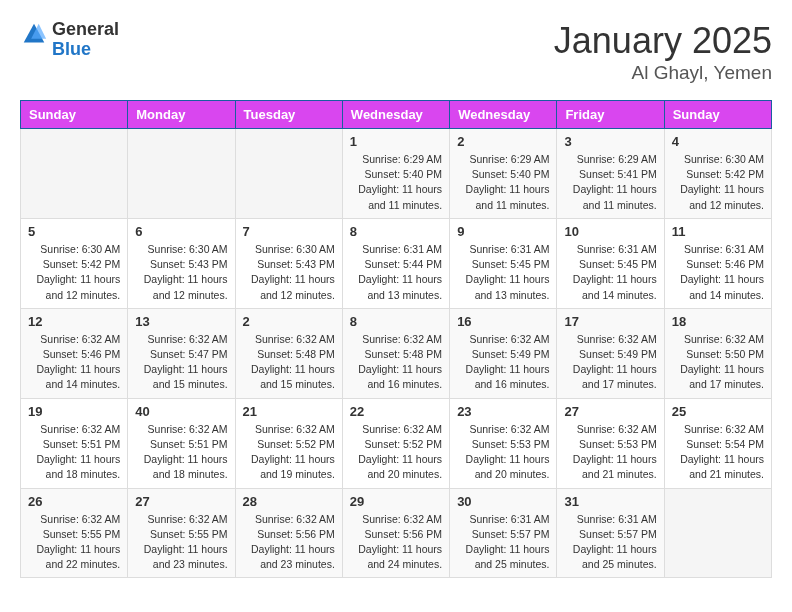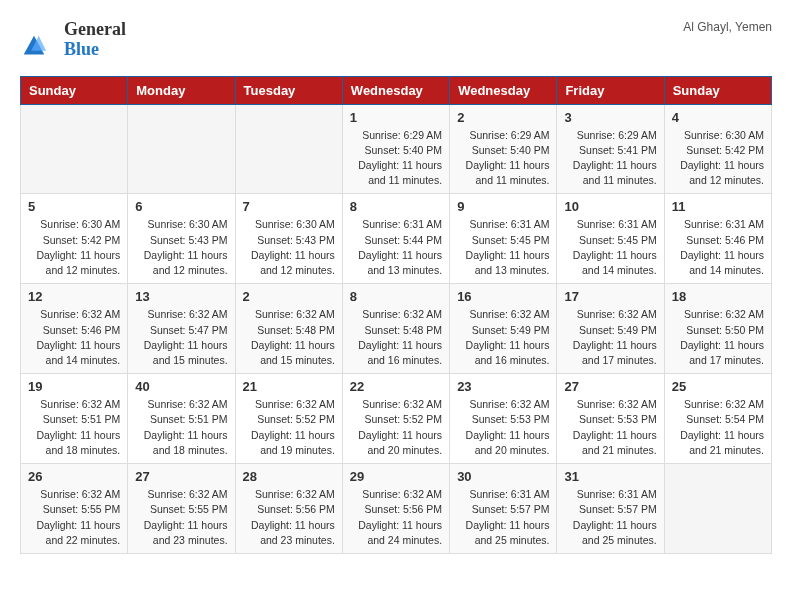--- a/index.html
+++ b/index.html
@@ -11,23 +11,22 @@
       padding: 20px;
     }
     .header {
       display: flex;
       justify-content: space-between;
       align-items: flex-start;
       margin-bottom: 16px;
     }
     .logo {
       display: flex;
-      align-items: flex-end;
-      gap: 16px;
-      font-family: Liberation Serif, serif;
+      align-items: flex-start;
+      gap: 4px;
     }
     .logo-text {
       display: flex;
       flex-direction: column;
       line-height: 1.1;
     }
     .logo-general {
       font-size: 18px;
       font-weight: bold;
       color: #333;
@@ -43,30 +42,30 @@
     }
     .title-block {
       text-align: right;
     }
     .month-title {
       font-size: 36px;
       color: #333;
       font-weight: normal;
     }
     .location-title {
-      font-size: 12px;
+      font-size: 19px;
       color: #555;
     }
     .calendar {
       width: 100%;
       border-collapse: collapse;
       border: 1px solid #ccc;
     }
     .calendar th {
-      background: #b91c1c;
+      background: #d946ef;
       color: #fff;
       text-align: left;
       padding: 6px 8px;
       font-size: 13px;
       font-weight: bold;
       border: 1px solid #1a5fa0;
     }
     .calendar td {
       vertical-align: top;
       padding: 5px 7px;
@@ -107,20 +106,21 @@
     <svg class="logo-icon" viewBox="0 0 30 30">
       <polygon points="15,4 26,24 4,24" fill="#2176c7"></polygon>
       <polygon points="20,4 28,20 12,20" fill="#5aabff" opacity="0.7"></polygon>
     </svg>
     <div class="logo-text">
       <span class="logo-general">General</span>
       <span class="logo-blue">Blue</span>
     </div>
   </div>
   <div class="title-block">
+    <div class="month-title">January 2025</div>
     <div class="location-title">Al Ghayl, Yemen</div>
   </div>
 </div>
 
 <table class="calendar">
   <thead>
     <tr>
     <th>Sunday</th>
         <th>Monday</th>
         <th>Tuesday</th>

